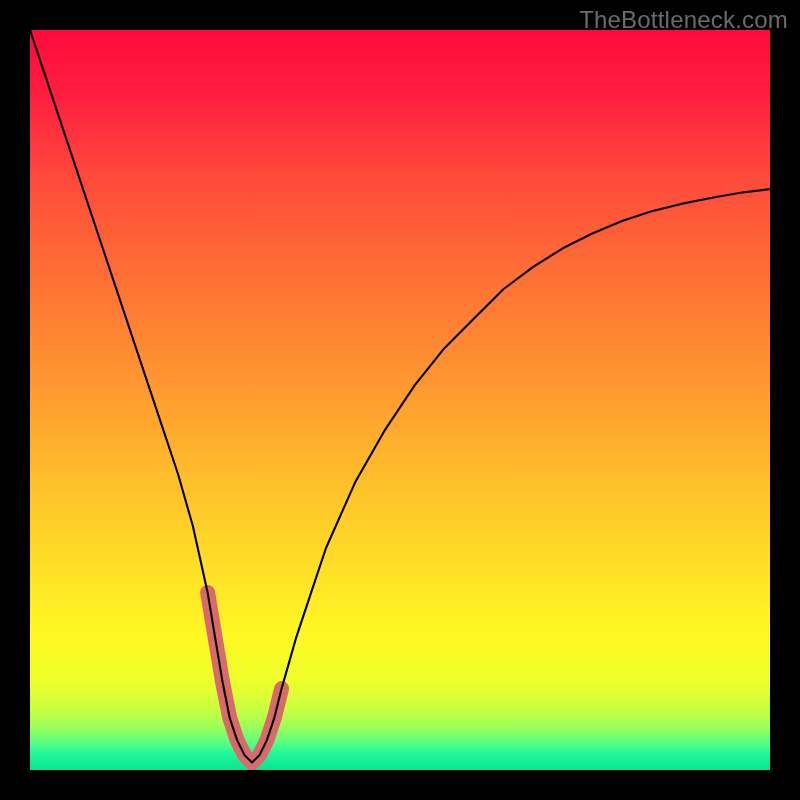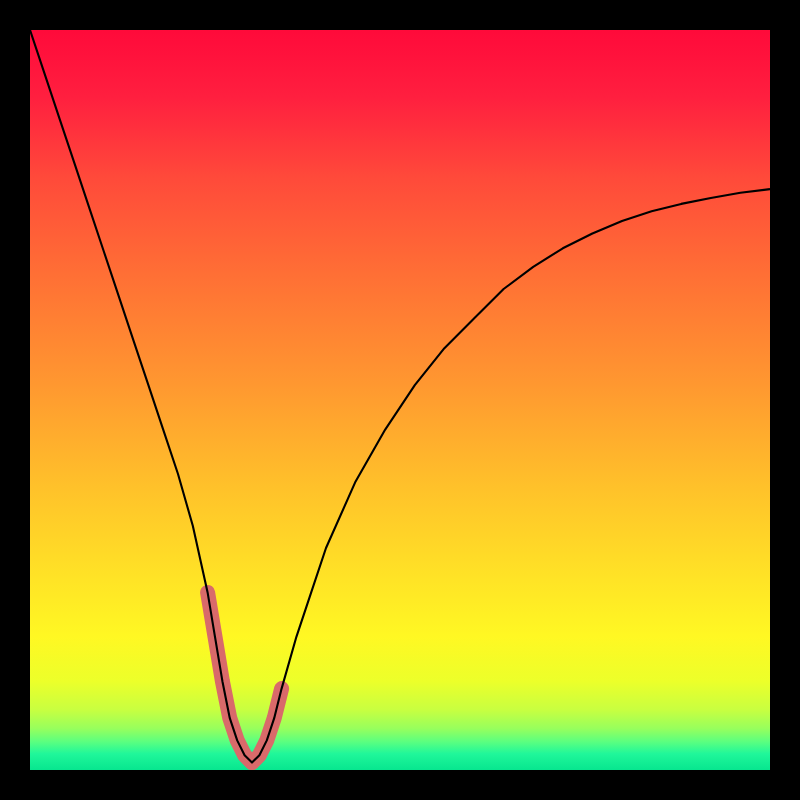--- a/index.html
+++ b/index.html
@@ -34,20 +34,21 @@
     letter-spacing: 0.2px;
     user-select: none;
   }
   svg { display: block; }
 </style>
 </head>
 <body>
 
 <div class="frame">
 
+  <div class="watermark">TheBottleneck.com</div>
 
   <div class="plot-area">
     <svg id="chart-svg" width="740" height="740" viewBox="0 0 740 740">
       <defs>
         <linearGradient id="bg-grad" x1="0" y1="0" x2="0" y2="1">
             <stop offset="0%" stop-color="#ff0a3a"></stop>
             <stop offset="9%" stop-color="#ff1f3f"></stop>
             <stop offset="20%" stop-color="#ff4a3a"></stop>
             <stop offset="33%" stop-color="#ff6f35"></stop>
             <stop offset="48%" stop-color="#ff9830"></stop>

